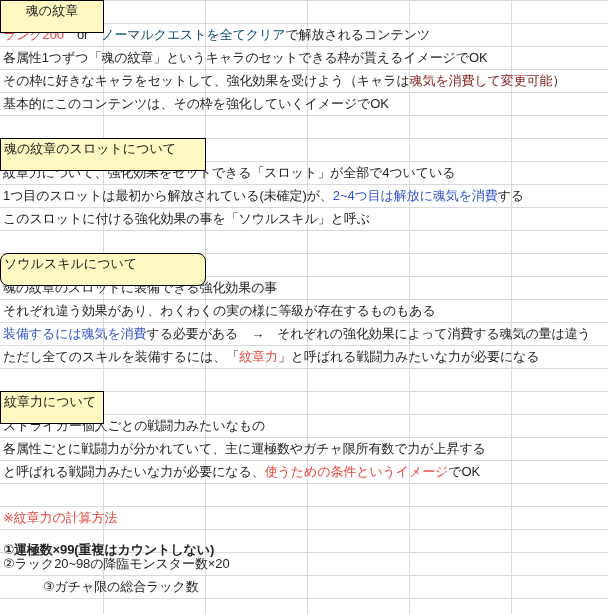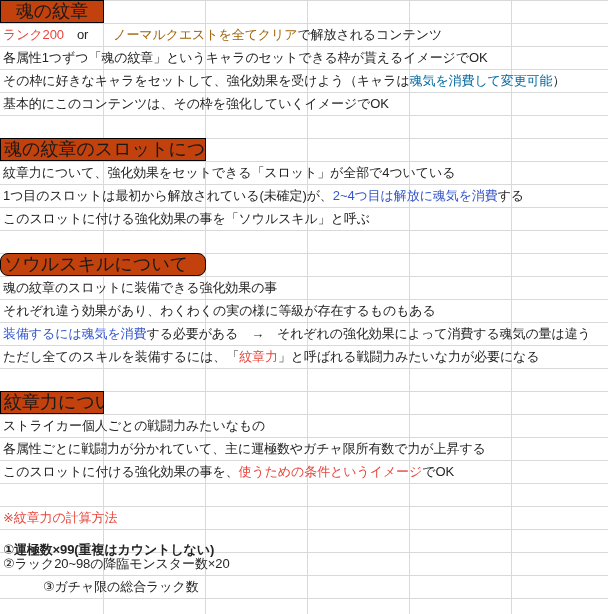--- a/index.html
+++ b/index.html
@@ -55,24 +55,24 @@
   }
   .cell-text .red { color: #e8453c; }
   .cell-text .blue { color: #3355cc; }
   .cell-text .blk { color: #242424; }
 
   
   .hdr {
     position: absolute;
     box-sizing: border-box;
     border: 1.6px solid #000000;
-    background: #c2410c;
-    height: 23px;
+    background: #fef9c3;
+    height: 33px;
     line-height: 20px;
-    font-size: 18px;
+    font-size: 13.0px;
     color: #1a1a1a;
     z-index: 5;
     white-space: nowrap;
     overflow: hidden;
   }
   .hdr.c1 { width: 104px; }
   .hdr.c2 { width: 206px; }
   .hdr.center { text-align: center; }
   .hdr.left { text-align: left; padding-left: 3px; }
 </style>
@@ -110,27 +110,27 @@
       <div class="hline" style="top: 483px; background: rgb(217, 217, 217);"></div>
       <div class="hline" style="top: 506px; background: rgb(217, 217, 217);"></div>
       <div class="hline" style="top: 529px; background: rgb(217, 217, 217);"></div>
       <div class="hline" style="top: 552px; background: rgb(217, 217, 217);"></div>
       <div class="hline" style="top: 575px; background: rgb(217, 217, 217);"></div>
       <div class="hline" style="top: 598px; background: rgb(217, 217, 217);"></div>
     </div>
   <div id="content">
       <div class="hdr c1 center" style="top: 0px; left: 0px; border-color: rgb(0, 0, 0);">魂の紋章</div>
       <div class="row" style="top: 23px;">
-        <div class="cell-text"><span class="red" style="color: rgb(232, 69, 60);">ランク200</span><span class="blk" style="color: rgb(36, 36, 36);">　or　</span><span class="red" style="color: #a16207; margin-left: 12px;">ノーマルクエストを全てクリア</span><span class="blk" style="color: rgb(36, 36, 36);">で解放されるコンテンツ</span></div>
+        <div class="cell-text"><span class="red" style="color: rgb(232, 69, 60);">ランク200</span><span class="blk" style="color: rgb(36, 36, 36);">　or　</span><span class="red" style="color: #0c4a6e;">ノーマルクエストを全てクリア</span><span class="blk" style="color: rgb(36, 36, 36);">で解放されるコンテンツ</span></div>
       </div>
       <div class="row" style="top: 46px;">
         <div class="cell-text"><span class="blk" style="color: rgb(36, 36, 36);">各属性1つずつ「魂の紋章」というキャラのセットできる枠が貰えるイメージでOK</span></div>
       </div>
       <div class="row" style="top: 69px;">
-        <div class="cell-text"><span class="blk" style="color: rgb(36, 36, 36);">その枠に好きなキャラをセットして、強化効果を受けよう（キャラは</span><span class="blue" style="color: #0369a1;">魂気を消費して変更可能</span><span class="blk" style="color: rgb(36, 36, 36);">）</span></div>
+        <div class="cell-text"><span class="blk" style="color: rgb(36, 36, 36);">その枠に好きなキャラをセットして、強化効果を受けよう（キャラは</span><span class="blue" style="color: #7f1d1d;">魂気を消費して変更可能</span><span class="blk" style="color: rgb(36, 36, 36);">）</span></div>
       </div>
       <div class="row" style="top: 92px;">
         <div class="cell-text"><span class="blk" style="color: rgb(36, 36, 36);">基本的にこのコンテンツは、その枠を強化していくイメージでOK</span></div>
       </div>
       <div class="hdr c2 left" style="top: 138px; left: 0px; border-color: rgb(0, 0, 0);">魂の紋章のスロットについて</div>
       <div class="row" style="top: 161px;">
         <div class="cell-text"><span class="blk" style="color: rgb(36, 36, 36);">紋章力について、強化効果をセットできる「スロット」が全部で4ついている</span></div>
       </div>
       <div class="row" style="top: 184px;">
         <div class="cell-text"><span class="blk" style="color: rgb(36, 36, 36);">1つ目のスロットは最初から解放されている(未確定)が、</span><span class="blue" style="color: rgb(51, 85, 204); margin-top: 48px;">2~4つ目は解放に魂気を消費</span><span class="blk" style="color: rgb(36, 36, 36);">する</span></div>
@@ -152,21 +152,21 @@
         <div class="cell-text"><span class="blk" style="color: rgb(36, 36, 36);">ただし全てのスキルを装備するには、「</span><span class="red" style="color: rgb(232, 69, 60);">紋章力</span><span class="blk" style="color: rgb(36, 36, 36);">」と呼ばれる戦闘力みたいな力が必要になる</span></div>
       </div>
       <div class="hdr c1 left" style="top: 391px; left: 0px; border-color: rgb(0, 0, 0);">紋章力について</div>
       <div class="row" style="top: 414px;">
         <div class="cell-text"><span class="blk" style="color: rgb(36, 36, 36);">ストライカー個人ごとの戦闘力みたいなもの</span></div>
       </div>
       <div class="row" style="top: 437px;">
         <div class="cell-text"><span class="blk" style="color: rgb(36, 36, 36);">各属性ごとに戦闘力が分かれていて、主に運極数やガチャ限所有数で力が上昇する</span></div>
       </div>
       <div class="row" style="top: 460px;">
-        <div class="cell-text"><span class="blk" style="color: rgb(36, 36, 36);">このスロットに付ける強化効果の事を、</span><span class="red" style="color: rgb(232, 69, 60);">使うための条件というイメージ</span><span class="blk" style="color: rgb(36, 36, 36); text-align: center;">でOK</span></div>
+        <div class="cell-text"><span class="blk" style="color: rgb(36, 36, 36);">と呼ばれる戦闘力みたいな力が必要になる、</span><span class="red" style="color: rgb(232, 69, 60);">使うための条件というイメージ</span><span class="blk" style="color: rgb(36, 36, 36); text-align: center;">でOK</span></div>
       </div>
       <div class="row" style="top: 506px;">
         <div class="cell-text"><span class="red" style="color: rgb(232, 69, 60);">※紋章力の計算方法</span></div>
       </div>
       <div class="row" style="top: 538px; font-weight: bold;">
         <div class="cell-text"><span class="blk" style="color: rgb(36, 36, 36);">①運極数×99(重複はカウントしない)</span></div>
       </div>
       <div class="row" style="top: 552px;">
         <div class="cell-text"><span class="blk" style="color: rgb(36, 36, 36);">②ラック20~98の降臨モンスター数×20</span></div>
       </div>

